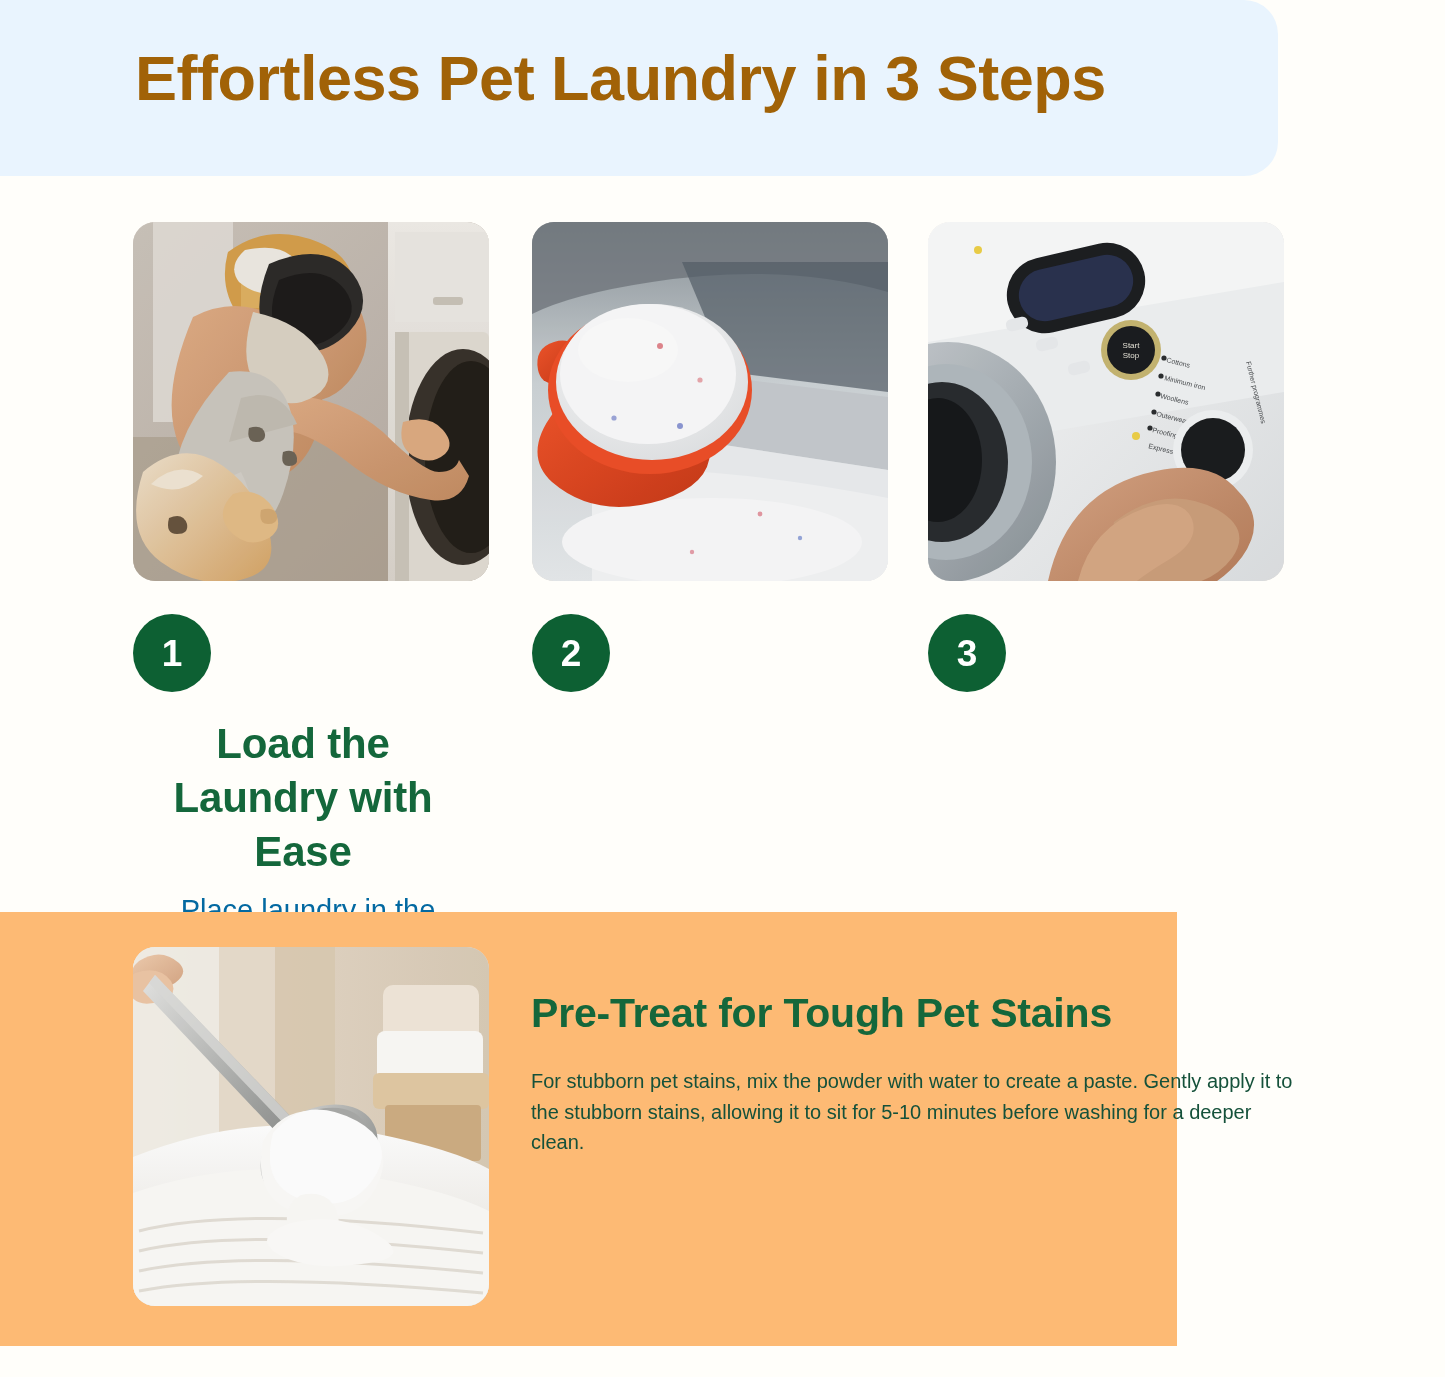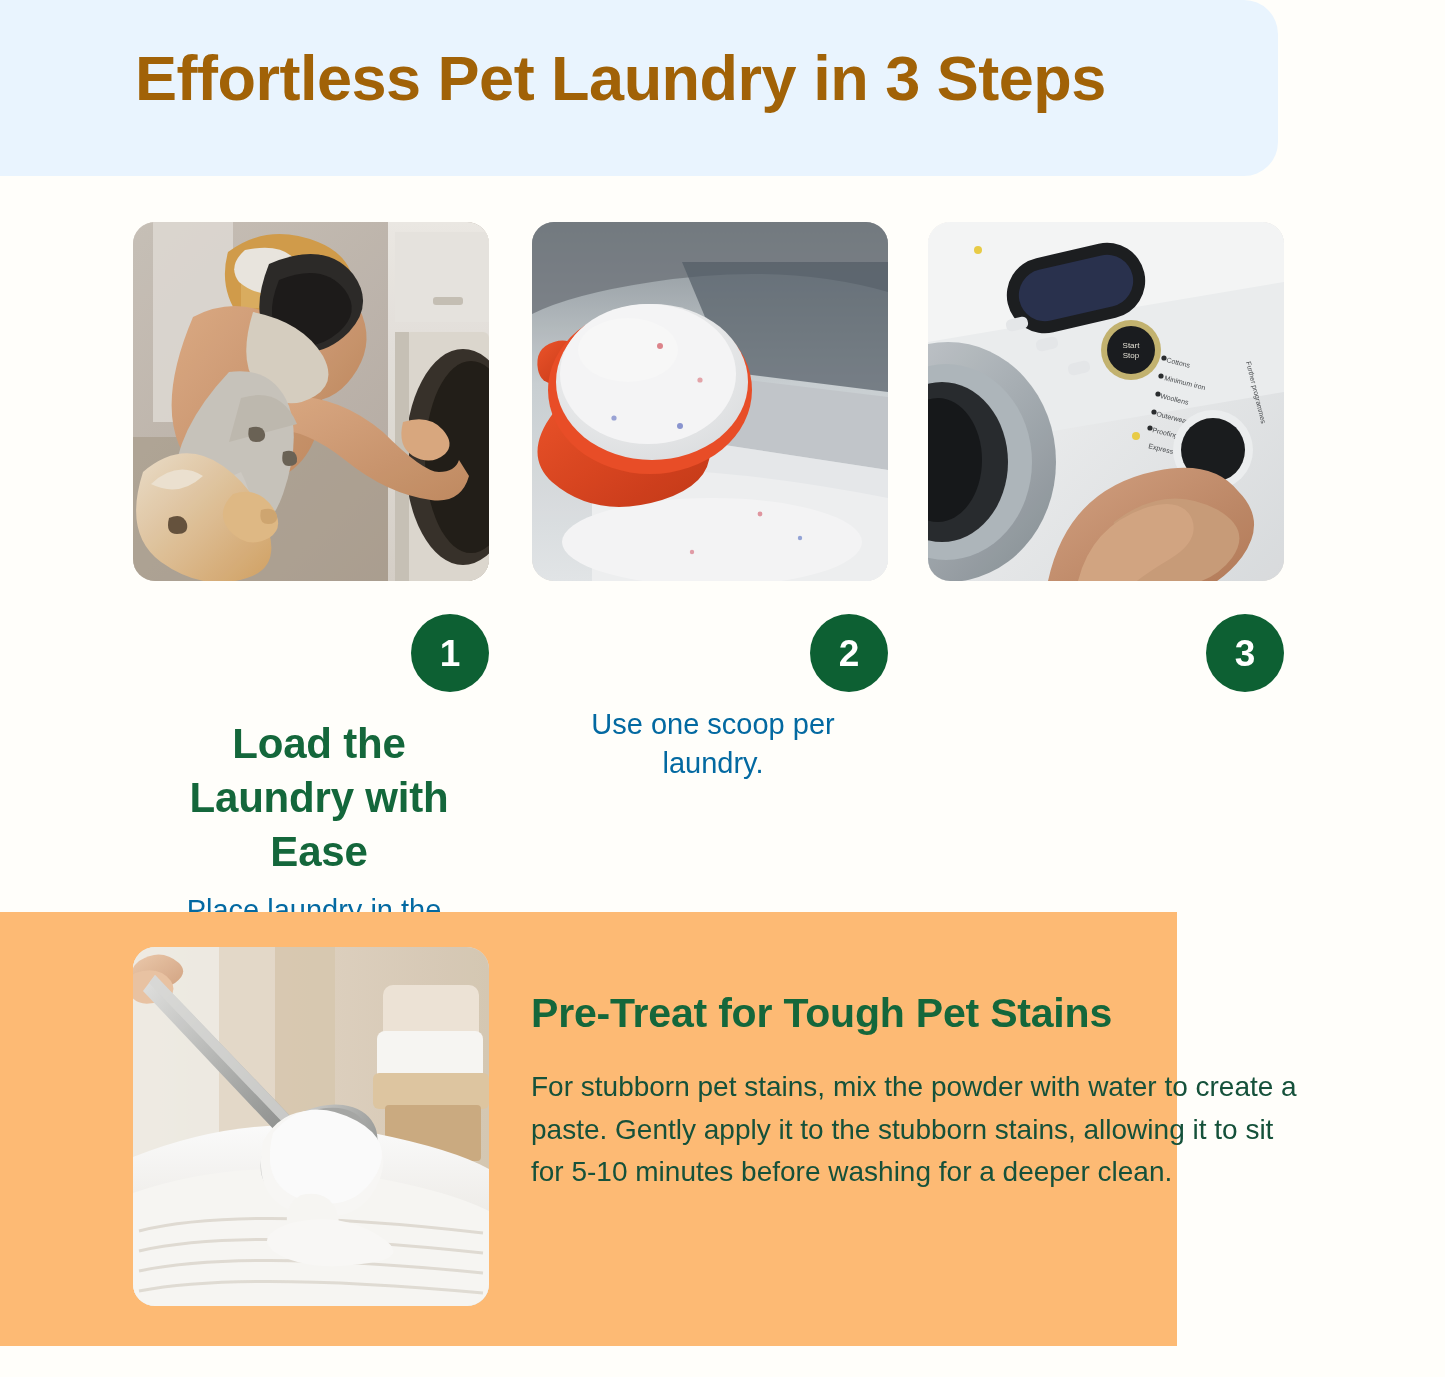--- a/index.html
+++ b/index.html
@@ -52,21 +52,21 @@
     height: 767px;
     background: #fffefa;
   }
 
   .step-col {
     position: absolute;
     top: 0;
     width: 356px;
     display: flex;
     flex-direction: column;
-    align-items: flex-end;
+    align-items: flex-start;
   }
   .step-col.c1 { left: 133px; }
   .step-col.c2 { left: 532px; }
   .step-col.c3 { left: 928px; }
 
   .step-photo {
     width: 356px;
     height: 359px;
     border-radius: 22px;
     margin-top: 46px;
@@ -144,21 +144,21 @@
   .bottom-title {
     font-size: 41px;
     font-weight: 700;
     color: #14673b;
     line-height: 1.2;
     letter-spacing: -0.2px;
   }
 
   .bottom-body {
     margin-top: 28px;
-    font-size: 28px;
+    font-size: 20px;
     font-weight: 400;
     color: #15513a;
     line-height: 1.52;
   }
 </style>
 </head>
 <body>
 
 <div class="page">
 
@@ -266,21 +266,20 @@
           <circle cx="128" cy="124" r="3" fill="#d9565f" opacity="0.7"></circle>
           <circle cx="148" cy="204" r="3" fill="#5f6fc4" opacity="0.7"></circle>
           <circle cx="82" cy="196" r="2.6" fill="#5f6fc4" opacity="0.6"></circle>
           <circle cx="168" cy="158" r="2.6" fill="#d9565f" opacity="0.5"></circle>
           <rect width="356" height="359" fill="#000" opacity="0.03"></rect>
         </svg>
       </div>
       <div class="step-badge">
         <span>2</span>
       </div>
-      <div class="step-desc">Use one scoop per laundry.</div>
     </div>
 
     <div class="step-col c3">
       <div class="step-photo">
         <svg viewBox="0 0 356 359" preserveAspectRatio="xMidYMid slice">
           <defs>
             <linearGradient id="g3body" x1="0" y1="0" x2="1" y2="1">
               <stop offset="0" stop-color="#ffffff"></stop>
                 <stop offset="1" stop-color="#dfe2e4"></stop>
             </linearGradient>

